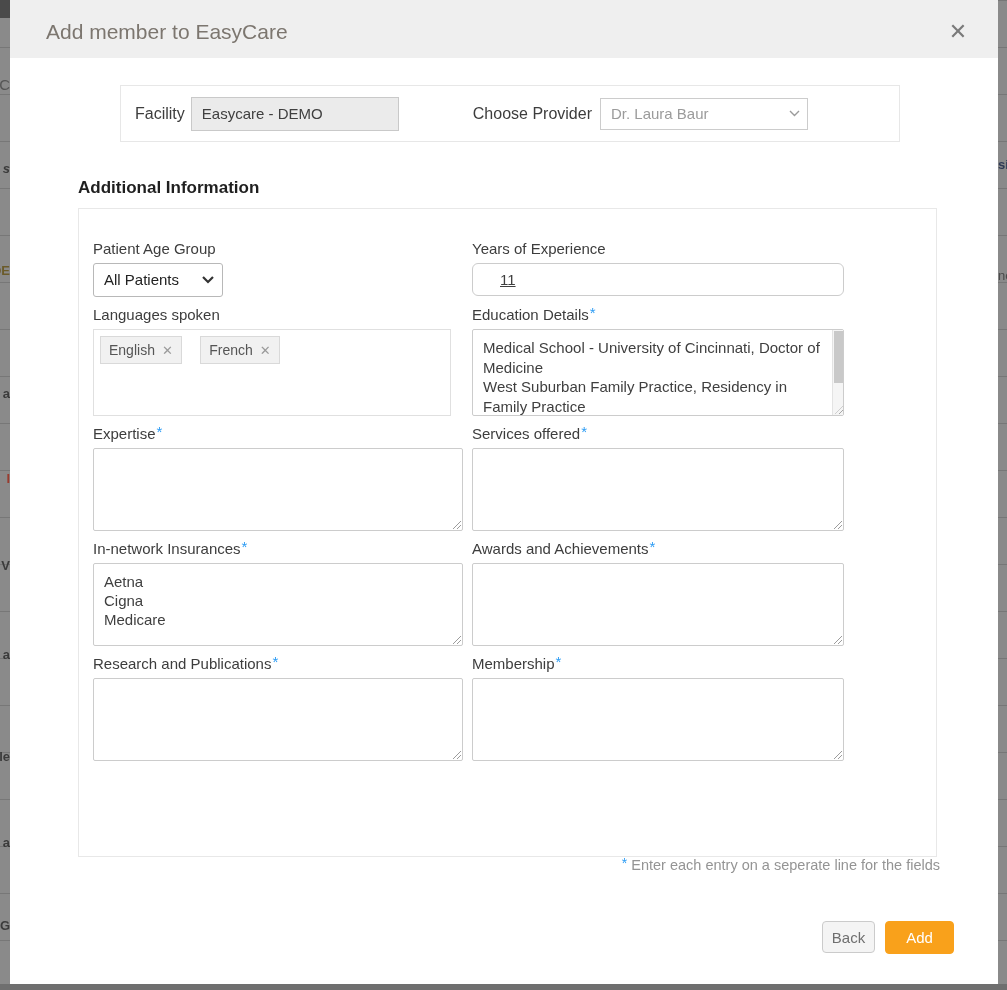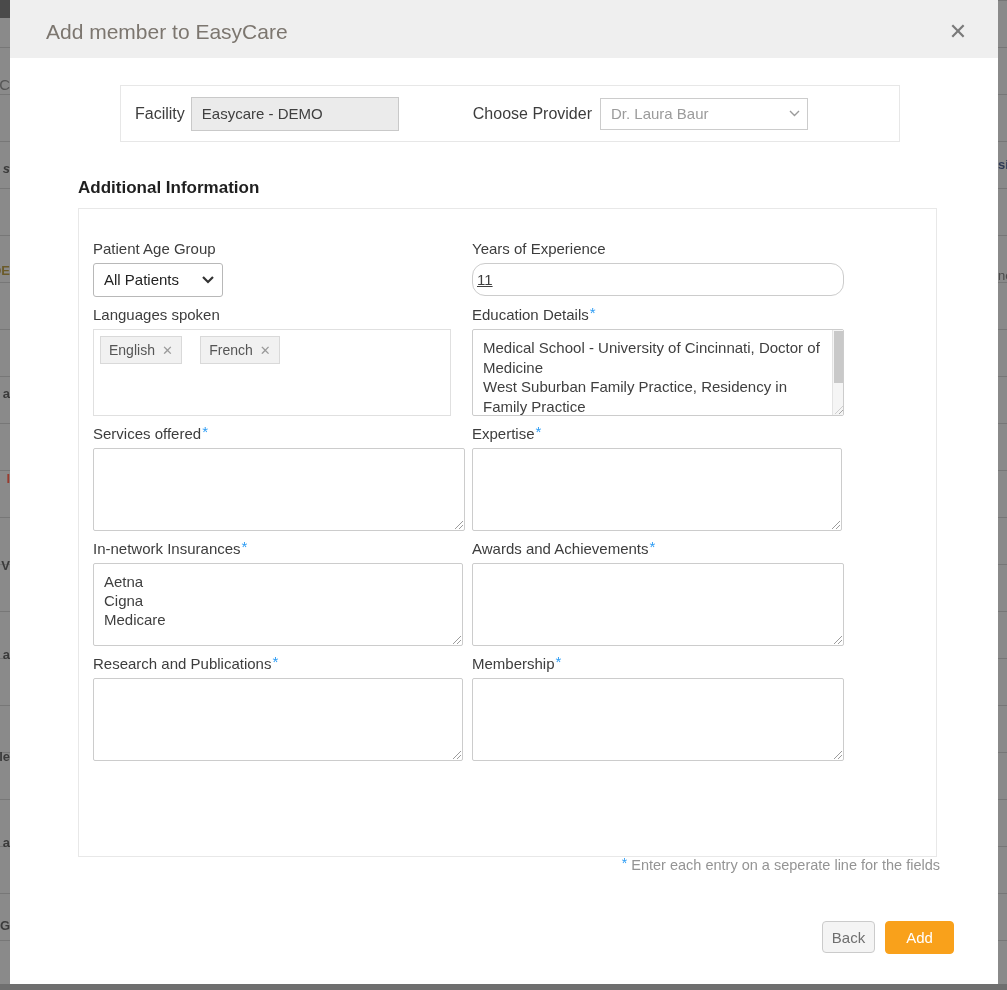--- a/index.html
+++ b/index.html
@@ -53,22 +53,22 @@
   .section-heading{position:absolute;left:68px;top:178px;font-size:17px;font-weight:bold;color:#1f1f1f;}
   .form-panel{position:absolute;left:68px;top:208px;width:859px;height:649px;border:1px solid #e8e8e8;background:#fff;}
   .form-grid{display:grid;grid-template-columns:370px 372px;column-gap:46px;row-gap:31px;padding:31px 0 0 14px;gap:9px;}
   .field-label{font-size:15px;color:#3d3d3d;margin-bottom:6px;}
   .req{color:#2d9cf4;position:relative;top:-2px;margin-left:1px;}
 
   .select-box{position:relative;width:130px;height:34px;border:1px solid #b8b8b8;border-radius:3px;
     background:#fff;font-size:15px;color:#222;line-height:32px;padding:0 28px 0 10px;cursor:pointer;}
   .select-box .chev{position:absolute;right:8px;top:12px;}
 
-  .text-input{width:372px;height:33px;border:1px solid #cccccc;border-radius:13px;font-size:15px;
-    color:#3f3f3f;padding:0 4px;font-family:inherit;text-decoration:underline;}
+  .text-input{width:372px;height:33px;border:1px solid #cccccc;border-radius:6px;font-size:15px;
+    color:#3f3f3f;padding:0 27px;font-family:inherit;text-decoration:underline;}
 
   .tagbox{width:358px;height:87px;border:1px solid #e0e0e0;background:#fff;padding:6px;}
   .tag{display:inline-flex;align-items:center;background:#f1f1f1;border:1px solid #d9d9d9;
     font-size:14px;color:#555;padding:5px 8px;margin-right:14px;}
   .tag-x{margin-left:7px;color:#9a9a9a;font-size:13px;cursor:pointer;}
 
   .ta{position:relative;border:1px solid #cccccc;border-radius:2px;background:#fff;}
   .ta textarea{width:100%;height:100%;border:none;resize:none;outline:none;font-family:Liberation Sans, sans-serif;
     font-size:15px;line-height:19px;color:#3f3f3f;padding:8px 10px;background:transparent;display:block;}
   .ta .grip{position:absolute;right:1px;bottom:1px;width:10px;height:10px;cursor:nwse-resize;
@@ -181,32 +181,32 @@
 West Suburban Family Practice, Residency in Family Practice</div>
           <div class="scrollbar">
             <div class="scroll-thumb"></div>
             <div class="scroll-grip"></div>
           </div>
         </div>
       </div>
 
       <div>
         <div class="field-label">
+          <span>Expertise</span><span class="req">*</span>
+        </div>
+        <div class="ta w370">
+          <textarea style=""></textarea>
+          <div class="grip"></div>
+        </div>
+      </div>
+      <div>
+        <div class="field-label">
           <span>Services offered</span><span class="req">*</span>
         </div>
         <div class="ta w372">
-          <textarea style=""></textarea>
-          <div class="grip"></div>
-        </div>
-      </div>
-      <div>
-        <div class="field-label">
-          <span>Expertise</span><span class="req">*</span>
-        </div>
-        <div class="ta w370">
           <textarea style=""></textarea>
           <div class="grip"></div>
         </div>
       </div>
 
       <div>
         <div class="field-label">
           <span>In-network Insurances</span><span class="req">*</span>
         </div>
         <div class="ta w370">

